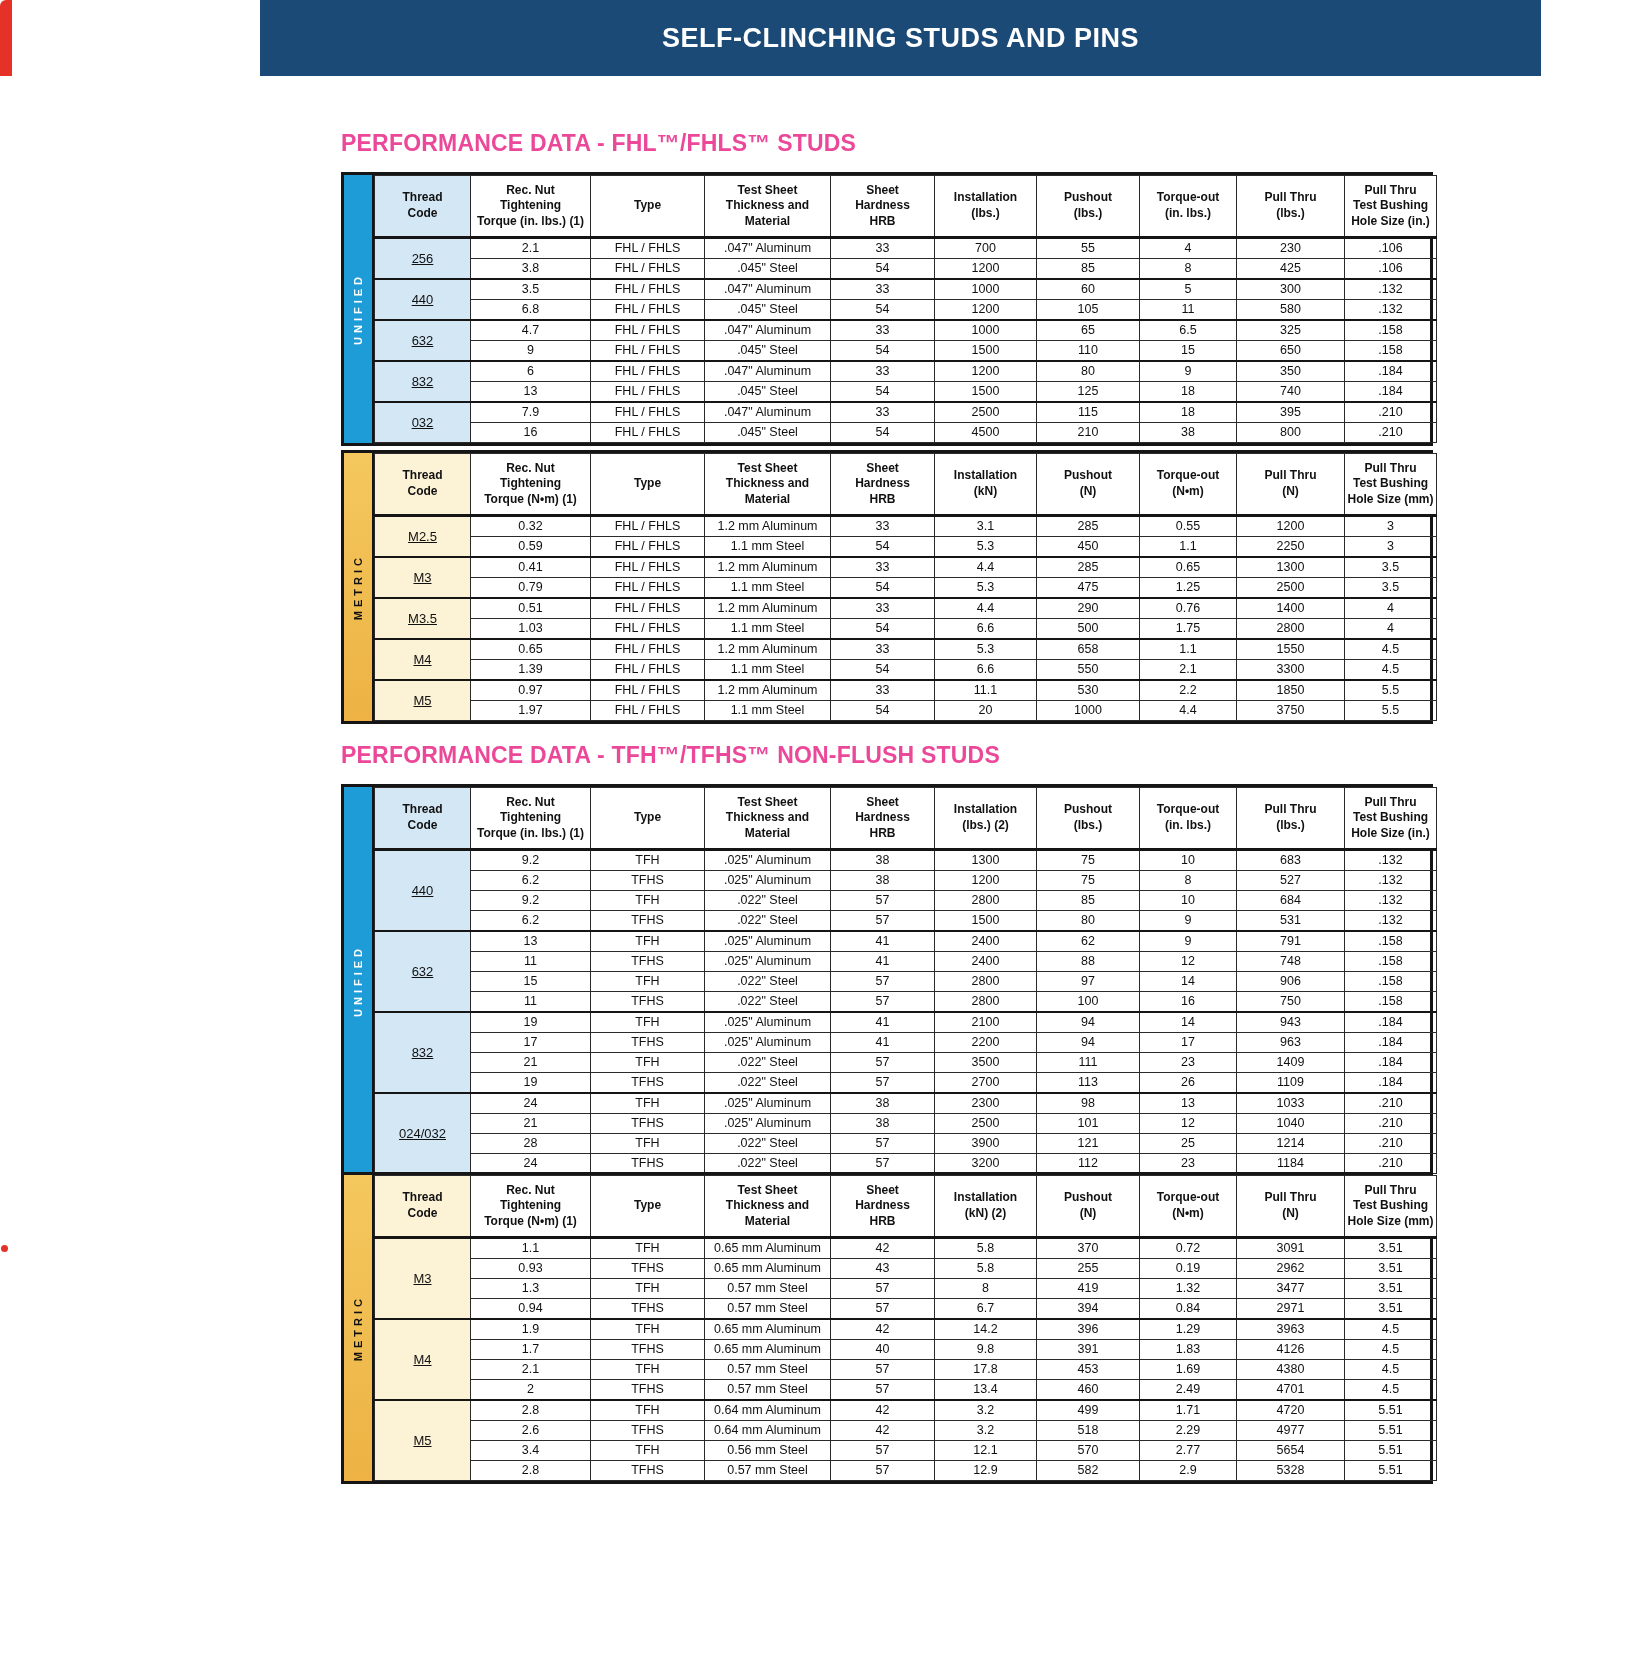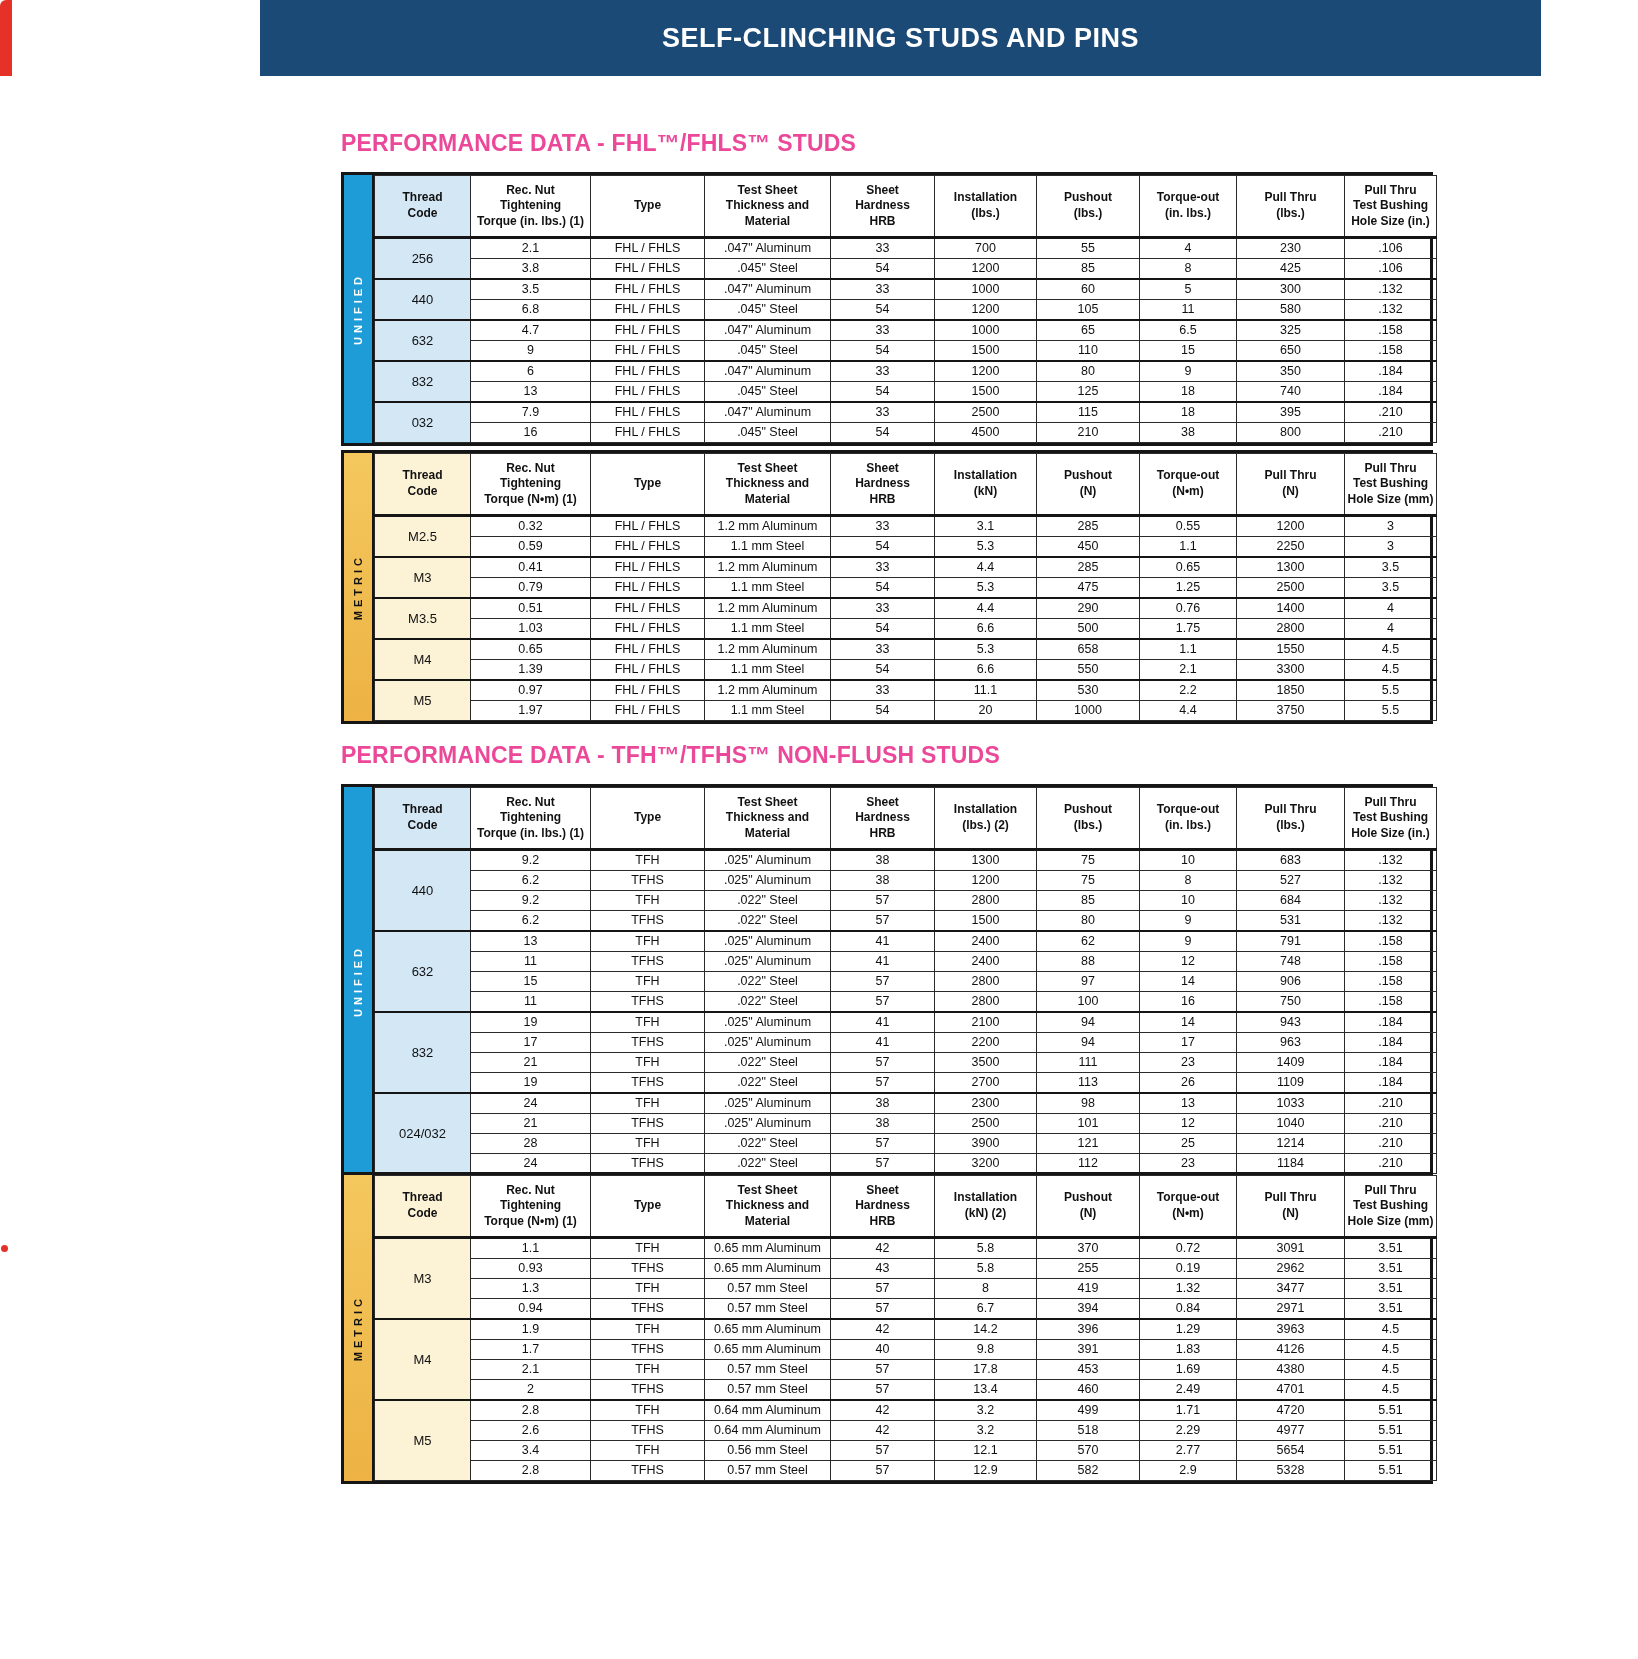--- a/index.html
+++ b/index.html
@@ -44,21 +44,21 @@
   .tbl-wrap table { border-collapse:collapse; table-layout:fixed; flex:1; width:100%;padding-left:23px; }
   .tbl-wrap th, .tbl-wrap td {
     border:1px solid #2a2a2a; text-align:center; vertical-align:middle; padding:0 2px;
   }
   .tbl-wrap th {
     font-size:12px; font-weight:bold; height:60px;
     border-bottom:3px solid #151515; white-space:pre-line; line-height:1.3; background:#fff;
   }
   .tbl-wrap td { font-size:12.5px; height:19px; line-height:1; }
   .tbl-wrap tr.group-start td { border-top:2px solid #151515; }
-  .tbl-wrap td.code { font-size:13px; }
+  .tbl-wrap td.code { font-size:13px;text-decoration:underline; }
   .theme-blue th.code, .theme-blue td.code { background:#d3e7f5; }
   .theme-gold th.code, .theme-gold td.code { background:#fcf2d6; }
 
   .footnotes {
     position:absolute; left:341px; top:1488px; width:1100px;
     font-style:italic; font-size:15.5px; line-height:1.32; color:#1c1c1c;
   }
   .footnotes .indent { padding-left:27px; }
 </style>
 </head>

